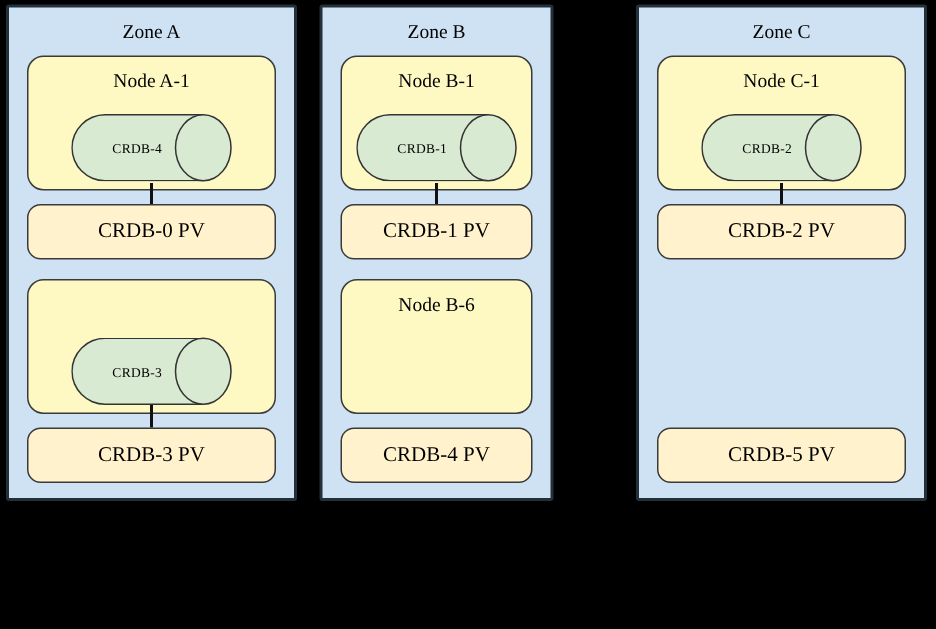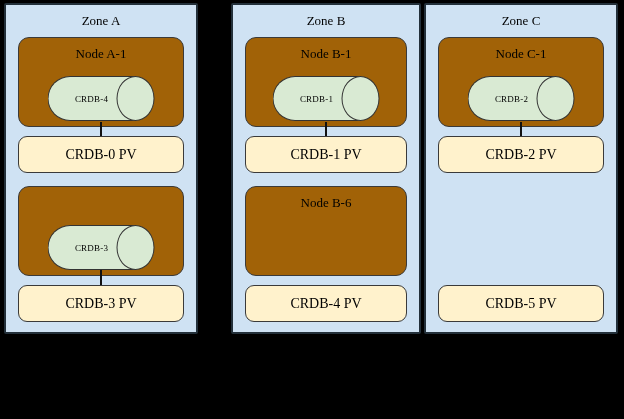--- a/index.html
+++ b/index.html
@@ -16,34 +16,34 @@
     position: absolute;
     top: 3px;
     height: 331px;
     background: #cfe2f3;
     border: 2px solid #23303a;
     border-radius: 2px;
     box-sizing: border-box;
     font-family: Liberation Serif, serif;
   }
   .zone-0 { left: 4px;   width: 194px; }
-  .zone-1 { left: 231px; width: 190px; padding-left: 27px; }
+  .zone-1 { left: 213px; width: 156px; padding-left: 27px; }
   .zone-2 { left: 424px; width: 194px; }
   .zone-label {
     position: absolute;
     top: 8px; left: 0; right: 0;
     text-align: center;
     font-size: 13px;
     line-height: 16px;
   }
   .node {
     position: absolute;
     left: 12px; right: 12px;
     height: 90px;
-    background: #a16207;
+    background: #fef9c3;
     border: 1px solid #3a3a3a;
     border-radius: 11px;
     box-sizing: border-box;
   }
   .node-1 { top: 32px; }
   .node-2 { top: 181px; }
   .node-label {
     position: absolute;
     top: 8px; left: 0; right: 0;
     text-align: center;

